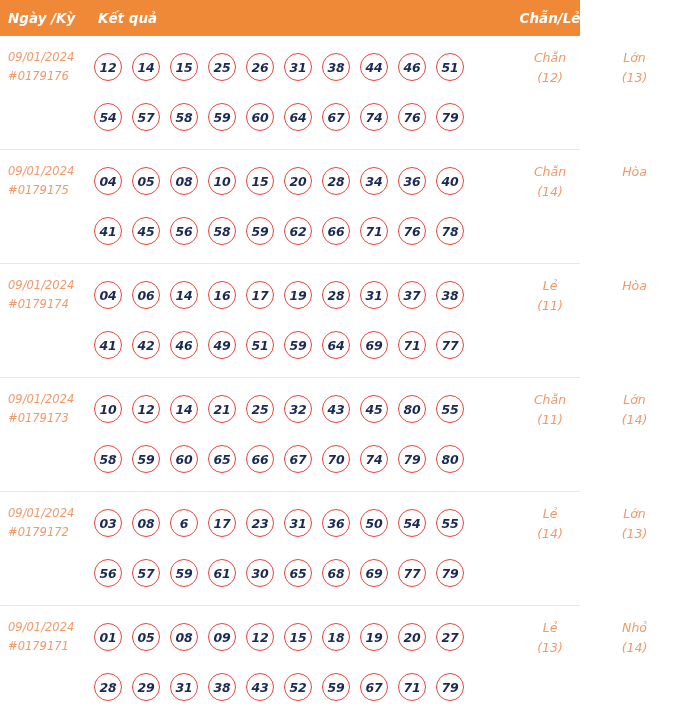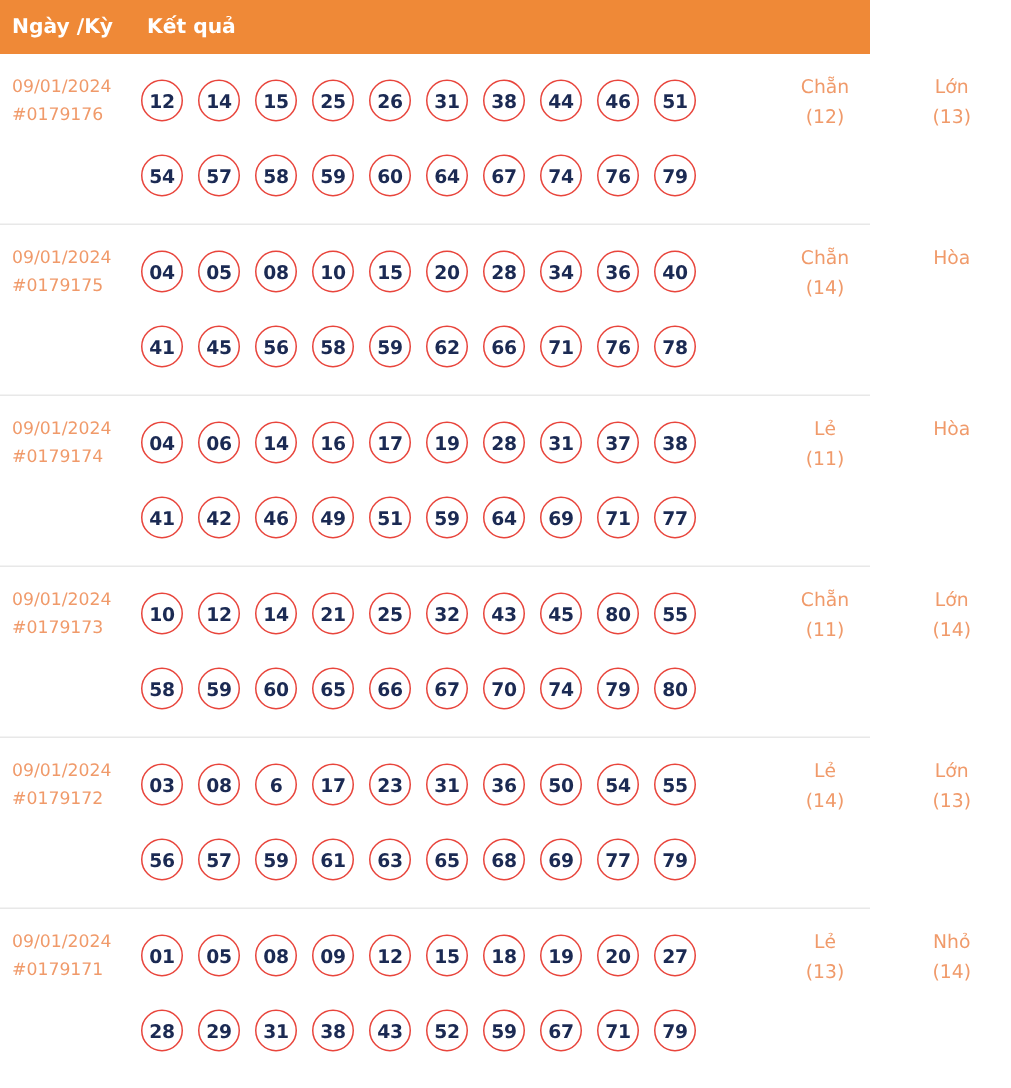--- a/index.html
+++ b/index.html
@@ -11,20 +11,21 @@
   body {
     width: 674px;
     height: 725px;
     font-family: "DejaVu Sans", "Liberation Sans", sans-serif;
     overflow: hidden;
   }
 
   .results-table {
     width: 580px;
     background: #ffffff;
+    font-style: italic;
   }
 
   
   .table-header {
     position: relative;
     height: 36px;
     background: #ef8937;
     color: #ffffff;
   }
   .th {
@@ -104,20 +105,21 @@
   .val-count:empty { display: none; }
 </style>
 </head>
 <body>
 
 <div class="results-table">
 
   <div class="table-header">
     <div class="th th-date">Ngày /Kỳ</div>
     <div class="th th-result">Kết quả</div>
+    <div class="th th-parity">Chẵn/Lẻ</div>
   </div>
 
   <div id="rows-container">
       <div class="row">
         <div class="cell-date">
           <span class="d-line">09/01/2024</span>
           <span class="d-line">#0179176</span>
         </div>
         <div class="cell-results">
           <div class="ball-line">
@@ -288,21 +290,21 @@
             <div class="ball">36</div>
             <div class="ball">50</div>
             <div class="ball">54</div>
             <div class="ball">55</div>
           </div>
           <div class="ball-line">
             <div class="ball">56</div>
             <div class="ball">57</div>
             <div class="ball">59</div>
             <div class="ball">61</div>
-            <div class="ball">63</div>
+            <div class="ball">30</div>
             <div class="ball">65</div>
             <div class="ball">68</div>
             <div class="ball">69</div>
             <div class="ball">77</div>
             <div class="ball">79</div>
           </div>
         </div>
         <div class="cell-parity">
           <span class="val-label">Lẻ</span>
           <span class="val-count">(14)</span>

